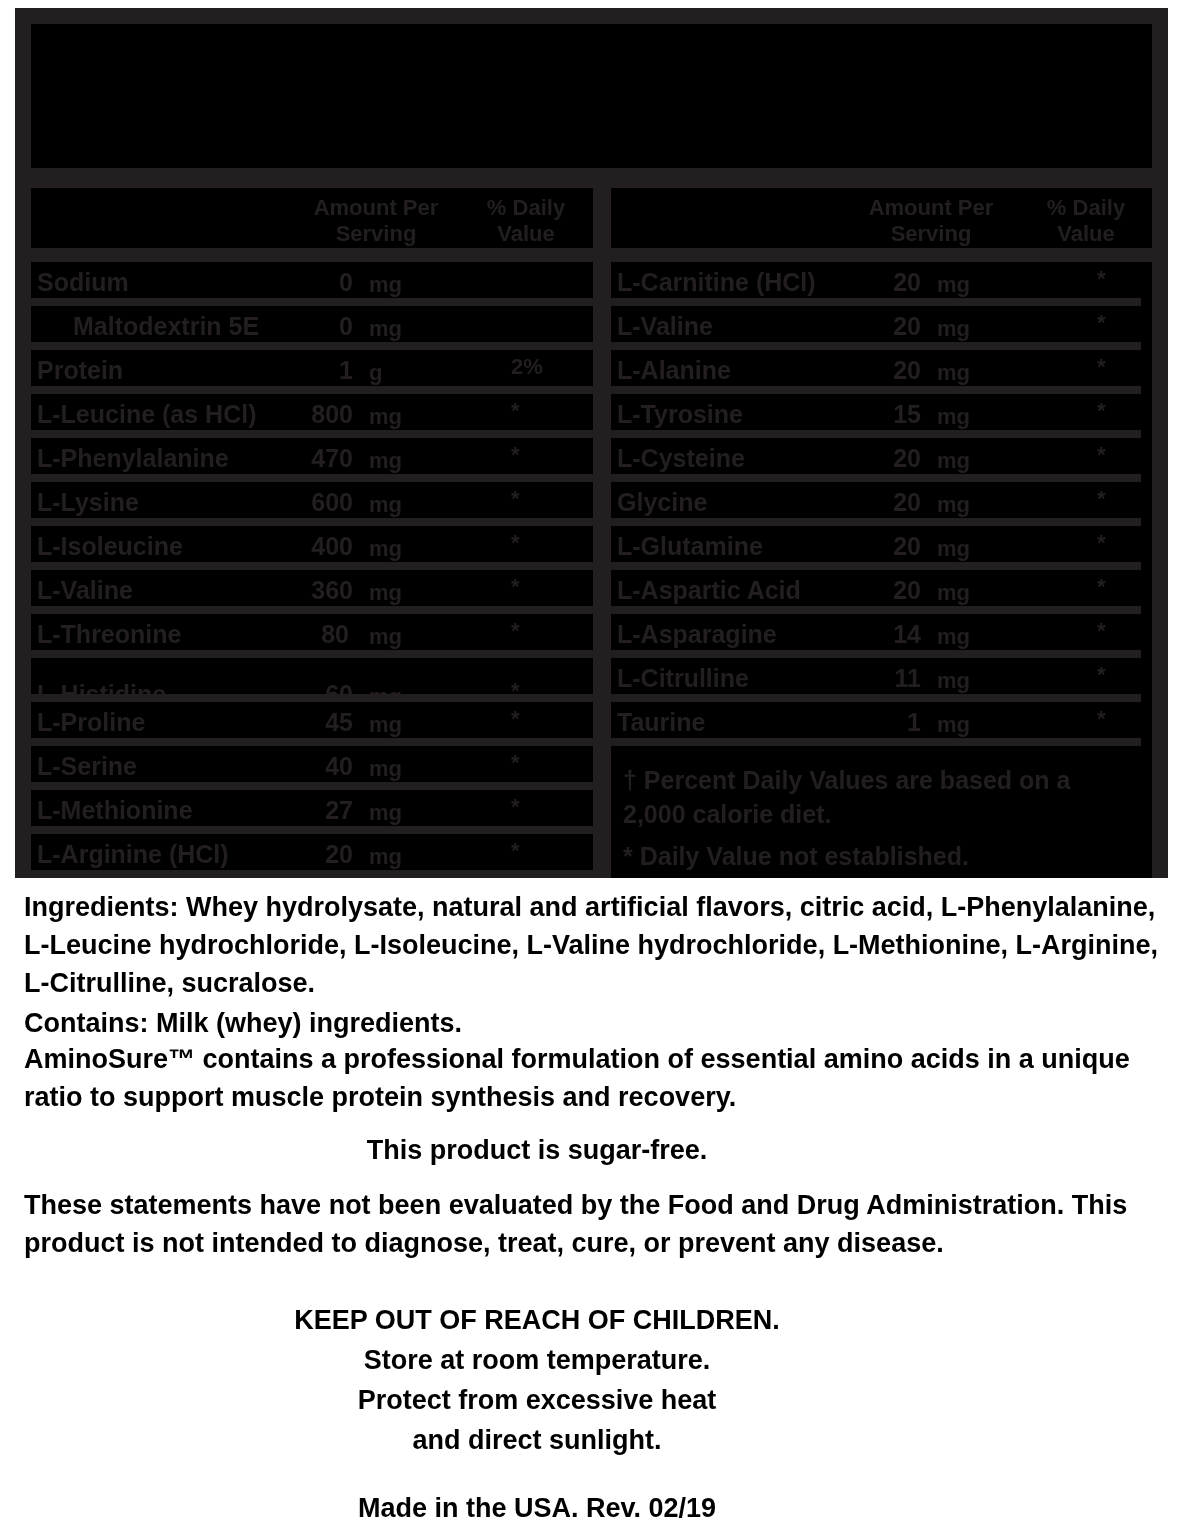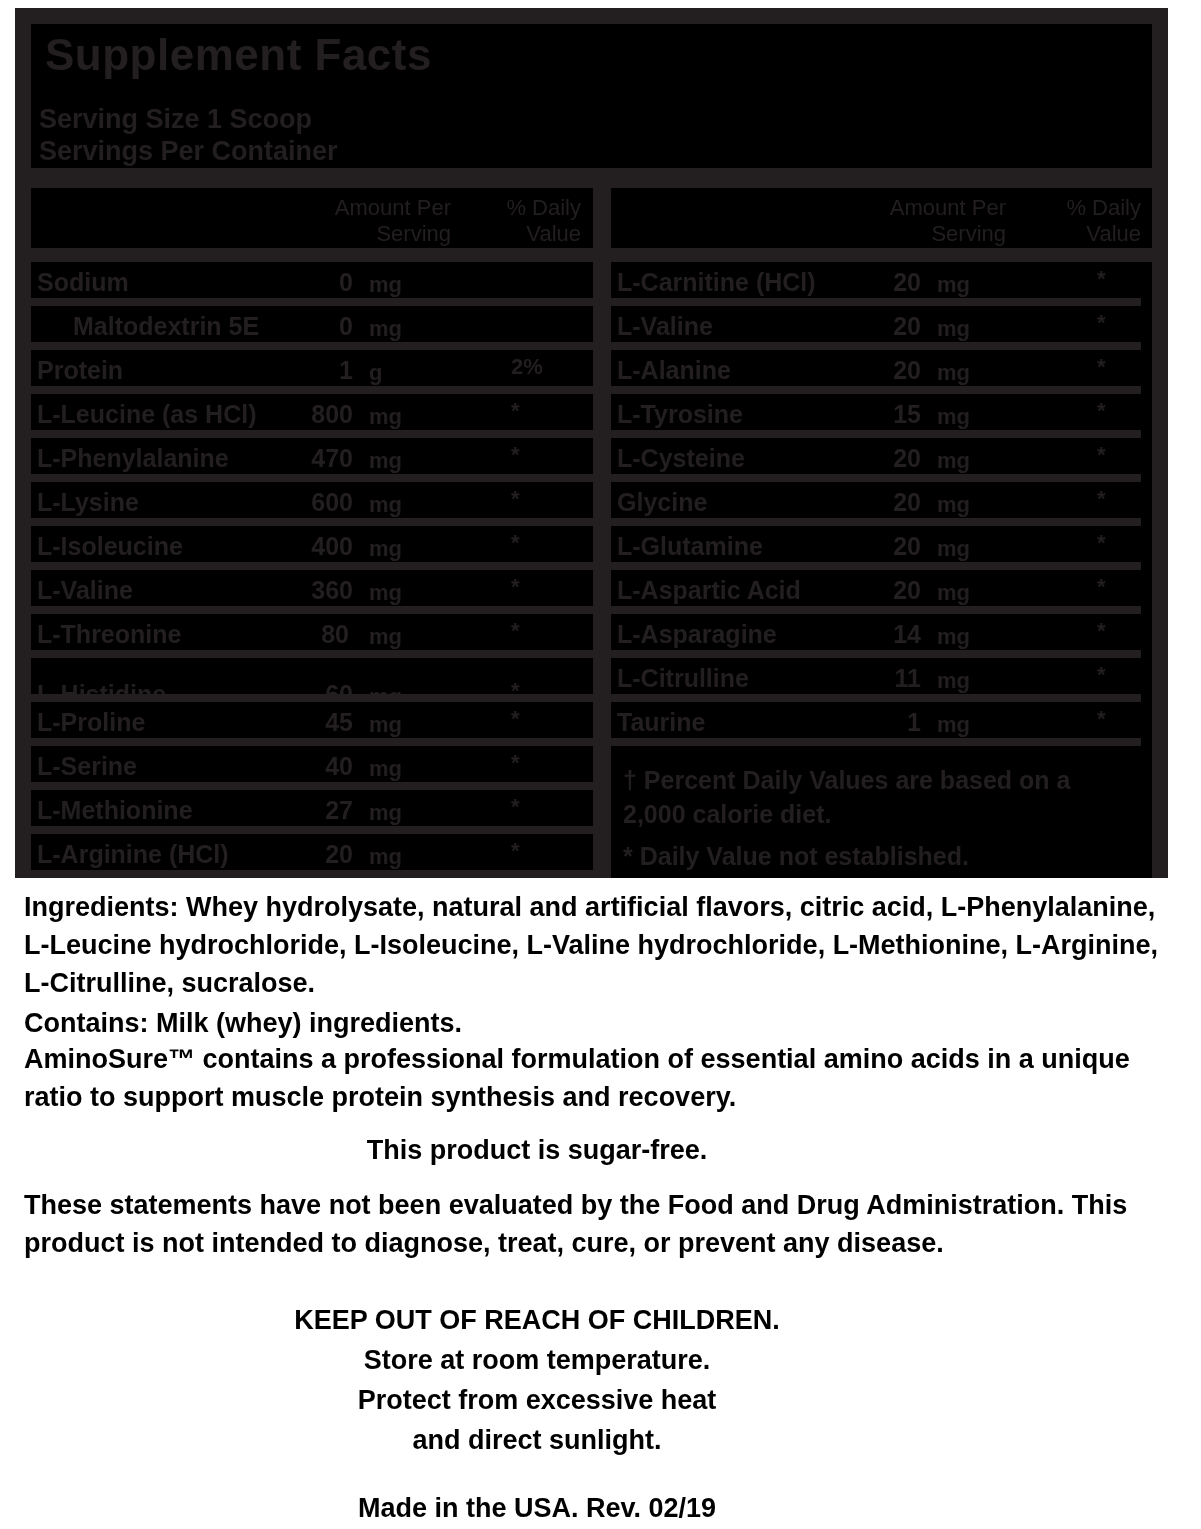--- a/index.html
+++ b/index.html
@@ -5,44 +5,39 @@
   html, body { margin:0; padding:0; }
   body { width:1201px; height:1529px; background:#ffffff; position:relative; overflow:hidden;
          font-family:"Liberation Sans", sans-serif; color:#000; }
   .panel { position:absolute; left:15px; top:8px; width:1153px; height:870px; background:#231f20; }
   .panel-inner { position:absolute; left:16px; top:16px; width:1121px; height:854px; background:#000; }
   .title-block { position:absolute; left:0; top:0; width:1121px; height:144px; background:#000; }
   .title { position:absolute; left:14px; top:6px; font-size:44px; font-weight:bold; color:#231f20; letter-spacing:0.5px; }
   .serving { position:absolute; left:8px; font-size:27px; font-weight:bold; color:#231f20; }
   .sep { position:absolute; left:0; top:144px; width:1121px; height:20px; background:#231f20; }
   .colhead { position:absolute; top:168px; height:56px; background:#000; }
-  .colhead span { position:absolute; font-size:22px; font-weight:normal; color:#231f20; text-align:right; line-height:24px; }
+  .colhead span { position:absolute; font-size:22px; font-weight:bold; color:#231f20; text-align:center; line-height:24px; }
   .hdr-gap { position:absolute; top:224px; height:14px; background:#231f20; }
   .rows { position:absolute; top:238px; }
   .row { position:absolute; left:0; height:36px; background:#000; }
   .row .name { position:absolute; left:6px; top:6px; font-size:25px; font-weight:bold; color:#231f20; white-space:nowrap; }
   .row .amt { position:absolute; top:6px; font-size:25px; font-weight:bold; color:#231f20; text-align:right; }
   .row .unit { position:absolute; top:10px; font-size:22px; font-weight:bold; color:#231f20; }
   .row .dv { position:absolute; top:4px; font-size:22px; font-weight:bold; color:#231f20; }
   .row-line { position:absolute; left:0; height:8px; background:#231f20; }
   .col-divider { position:absolute; left:562px; top:144px; width:18px; height:710px; background:#231f20; }
   .footnote { position:absolute; left:592px; font-size:25px; font-weight:bold; color:#231f20; white-space:nowrap; }
   .below { position:absolute; left:24px; width:1150px; font-size:27px; font-weight:bold; color:#000; line-height:38px; }
   .center { position:absolute; left:0; width:1074px; text-align:center; font-size:27px; font-weight:bold; color:#000; line-height:40px; }
 </style>
 </head>
 <body>
 
 <div class="panel">
   <div class="panel-inner">
-    <div class="title-block">
-      <div class="title">Supplement Facts</div>
-      <div class="serving" style="top:80px">Serving Size 1 Scoop</div>
-      <div class="serving" style="top:112px">Servings Per Container</div>
-    </div>
     <div class="sep"></div>
 
     <div class="colhead" style="left:0;width:562px">
       <span style="left:270px;top:4px;width:150px">Amount Per</span>
       <span style="left:270px;top:30px;width:150px">Serving</span>
       <span style="left:440px;top:4px;width:110px">% Daily</span>
       <span style="left:440px;top:30px;width:110px">Value</span>
     </div>
 
     <div class="colhead" style="left:580px;width:541px">

